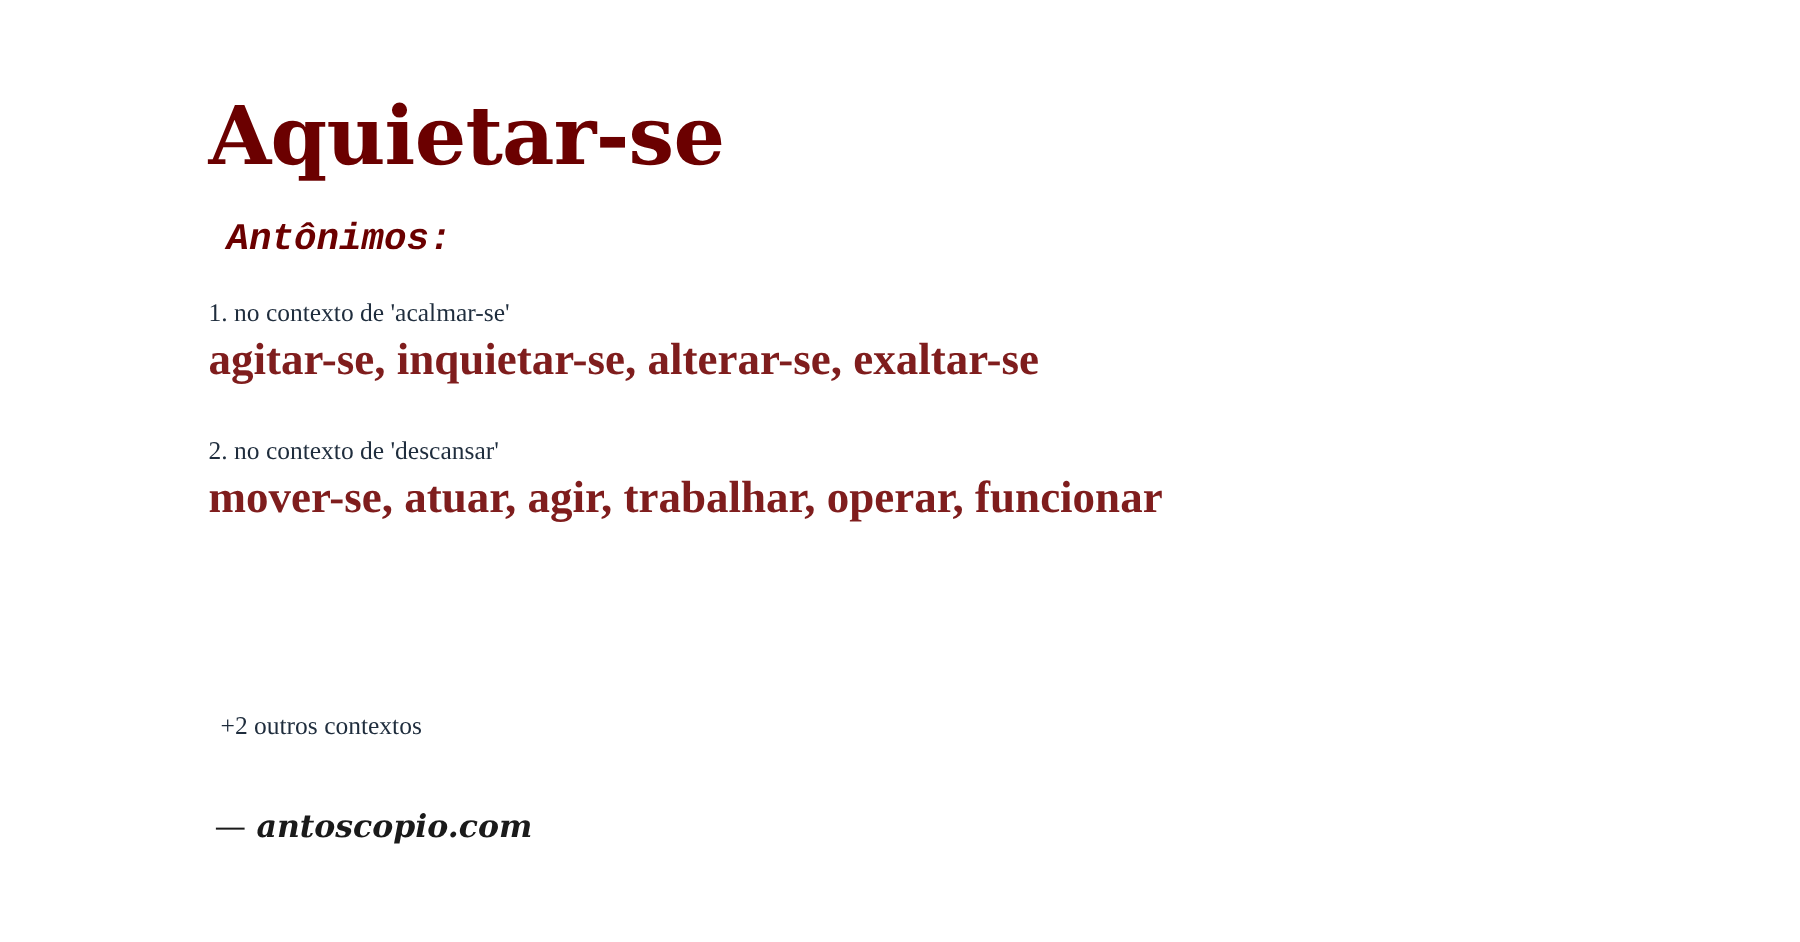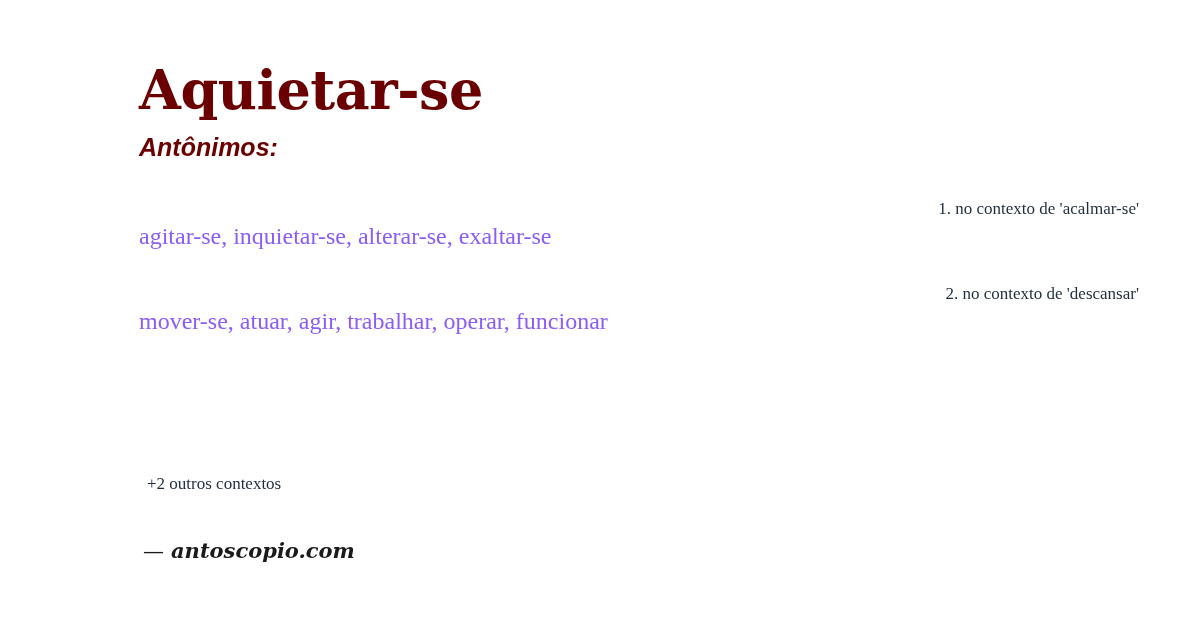--- a/index.html
+++ b/index.html
@@ -36,22 +36,22 @@
     line-height: 1.05;
     letter-spacing: -0.5px;
     color: #6b0000;
     white-space: nowrap;
   }
 
   .subtitle {
     position: absolute;
     left: 139px;
     top: 134px;
-    margin: 0;
-    font-family: Liberation Sans, sans-serif;
+    margin: 12px;
+    font-family: Liberation Mono, monospace;
     font-size: 25px;
     font-weight: 700;
     font-style: italic;
     line-height: 1.1;
     color: #6b0000;
     white-space: nowrap;
   }
 
   
   .senses {
@@ -69,30 +69,29 @@
   }
 
   .sense-context {
     margin: 0 0 3px 0;
     font-family: "Liberation Serif", "DejaVu Serif", serif;
     font-size: 17px;
     font-weight: 400;
     line-height: 1.25;
     color: #1f2d3d;
     white-space: nowrap;
-    text-align: right;
   }
 
   .sense-words {
     margin: 0;
     font-family: "Liberation Serif", "DejaVu Serif", serif;
-    font-size: 24px;
-    font-weight: 400;
+    font-size: 30px;
+    font-weight: 700;
     line-height: 1.22;
-    color: #8b5cf6;
+    color: #7f1d1d;
     white-space: nowrap;
   }
 
   
   .more-contexts {
     position: absolute;
     left: 139px;
     top: 465px;
     margin: 8px;
     font-family: "Liberation Serif", "DejaVu Serif", serif;

